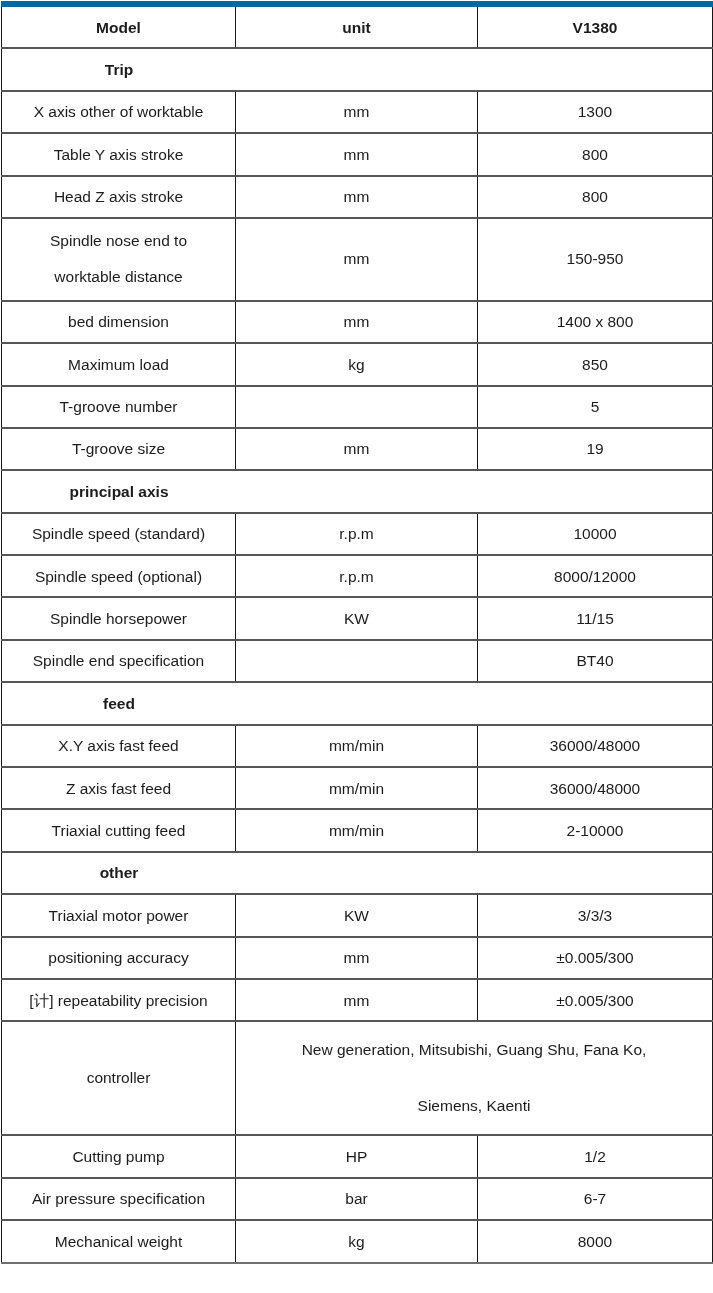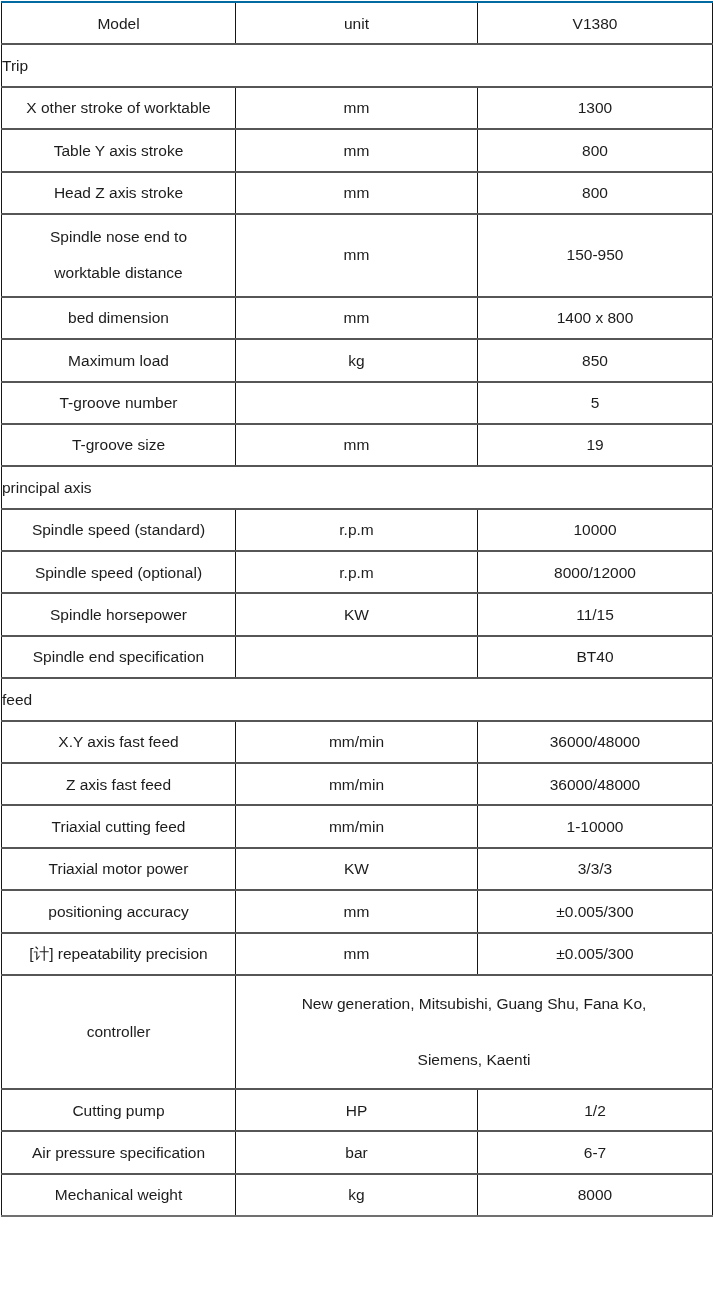--- a/index.html
+++ b/index.html
@@ -25,36 +25,36 @@
     border-right: 1.5px solid #161616;
     border-top: 2px solid #565656;
     border-bottom: 2px solid #565656;
     height: 40.4px;
     padding: 0 8px;
     text-align: center;
     vertical-align: middle;
     line-height: 1.25;
     overflow: hidden;
   }
-  .spec-table tr:first-child td { border-top: 2px solid #0369a1; }
+  .spec-table tr:first-child td { border-top: 6px solid #0369a1; font-weight: bold; }
   .spec-table tr:last-child td { border-bottom: 2px solid #707070; }
   .spec-table td:first-child { border-left: 1.5px solid #161616; }
   .spec-table td:last-child { border-right: 1.5px solid #161616; }
 
   tr.tall td { height: 80.8px; line-height: 40px; }
 
   tr.section td {
     padding: 0;
     text-align: left;
   }
   tr.section .section-label {
     display: inline-block;
     width: 234px;
-    text-align: left;
-    font-weight: normal;
+    text-align: center;
+    font-weight: bold;
   }
   .wrap-narrow {
     display: inline-block;
     max-width: 170px;
     line-height: 36px;
     vertical-align: middle;
   }
   .wrap-controller {
     display: inline-block;
     max-width: 370px;
@@ -77,21 +77,21 @@
       <td><span>Model</span></td>
       <td><span>unit</span></td>
       <td><span>V1380</span></td>
     </tr>
 
     <tr class="section">
       <td colspan="3"><span class="section-label">Trip</span></td>
     </tr>
 
     <tr>
-      <td><span>X other stroke of worktable</span></td>
+      <td><span>X axis other of worktable</span></td>
       <td><span>mm</span></td>
       <td><span>1300</span></td>
     </tr>
     <tr>
       <td><span>Table Y axis stroke</span></td>
       <td><span>mm</span></td>
       <td><span>800</span></td>
     </tr>
     <tr>
       <td><span>Head Z axis stroke</span></td>
@@ -161,23 +161,26 @@
       <td><span>36000/48000</span></td>
     </tr>
     <tr>
       <td><span>Z axis fast feed</span></td>
       <td><span>mm/min</span></td>
       <td><span>36000/48000</span></td>
     </tr>
     <tr>
       <td><span>Triaxial cutting feed</span></td>
       <td><span>mm/min</span></td>
-      <td><span>1-10000</span></td>
-    </tr>
-
+      <td><span>2-10000</span></td>
+    </tr>
+
+    <tr class="section">
+      <td colspan="3"><span class="section-label">other</span></td>
+    </tr>
 
     <tr>
       <td><span>Triaxial motor power</span></td>
       <td><span>KW</span></td>
       <td><span>3/3/3</span></td>
     </tr>
     <tr>
       <td><span>positioning accuracy</span></td>
       <td><span>mm</span></td>
       <td><span>±0.005/300</span></td>

